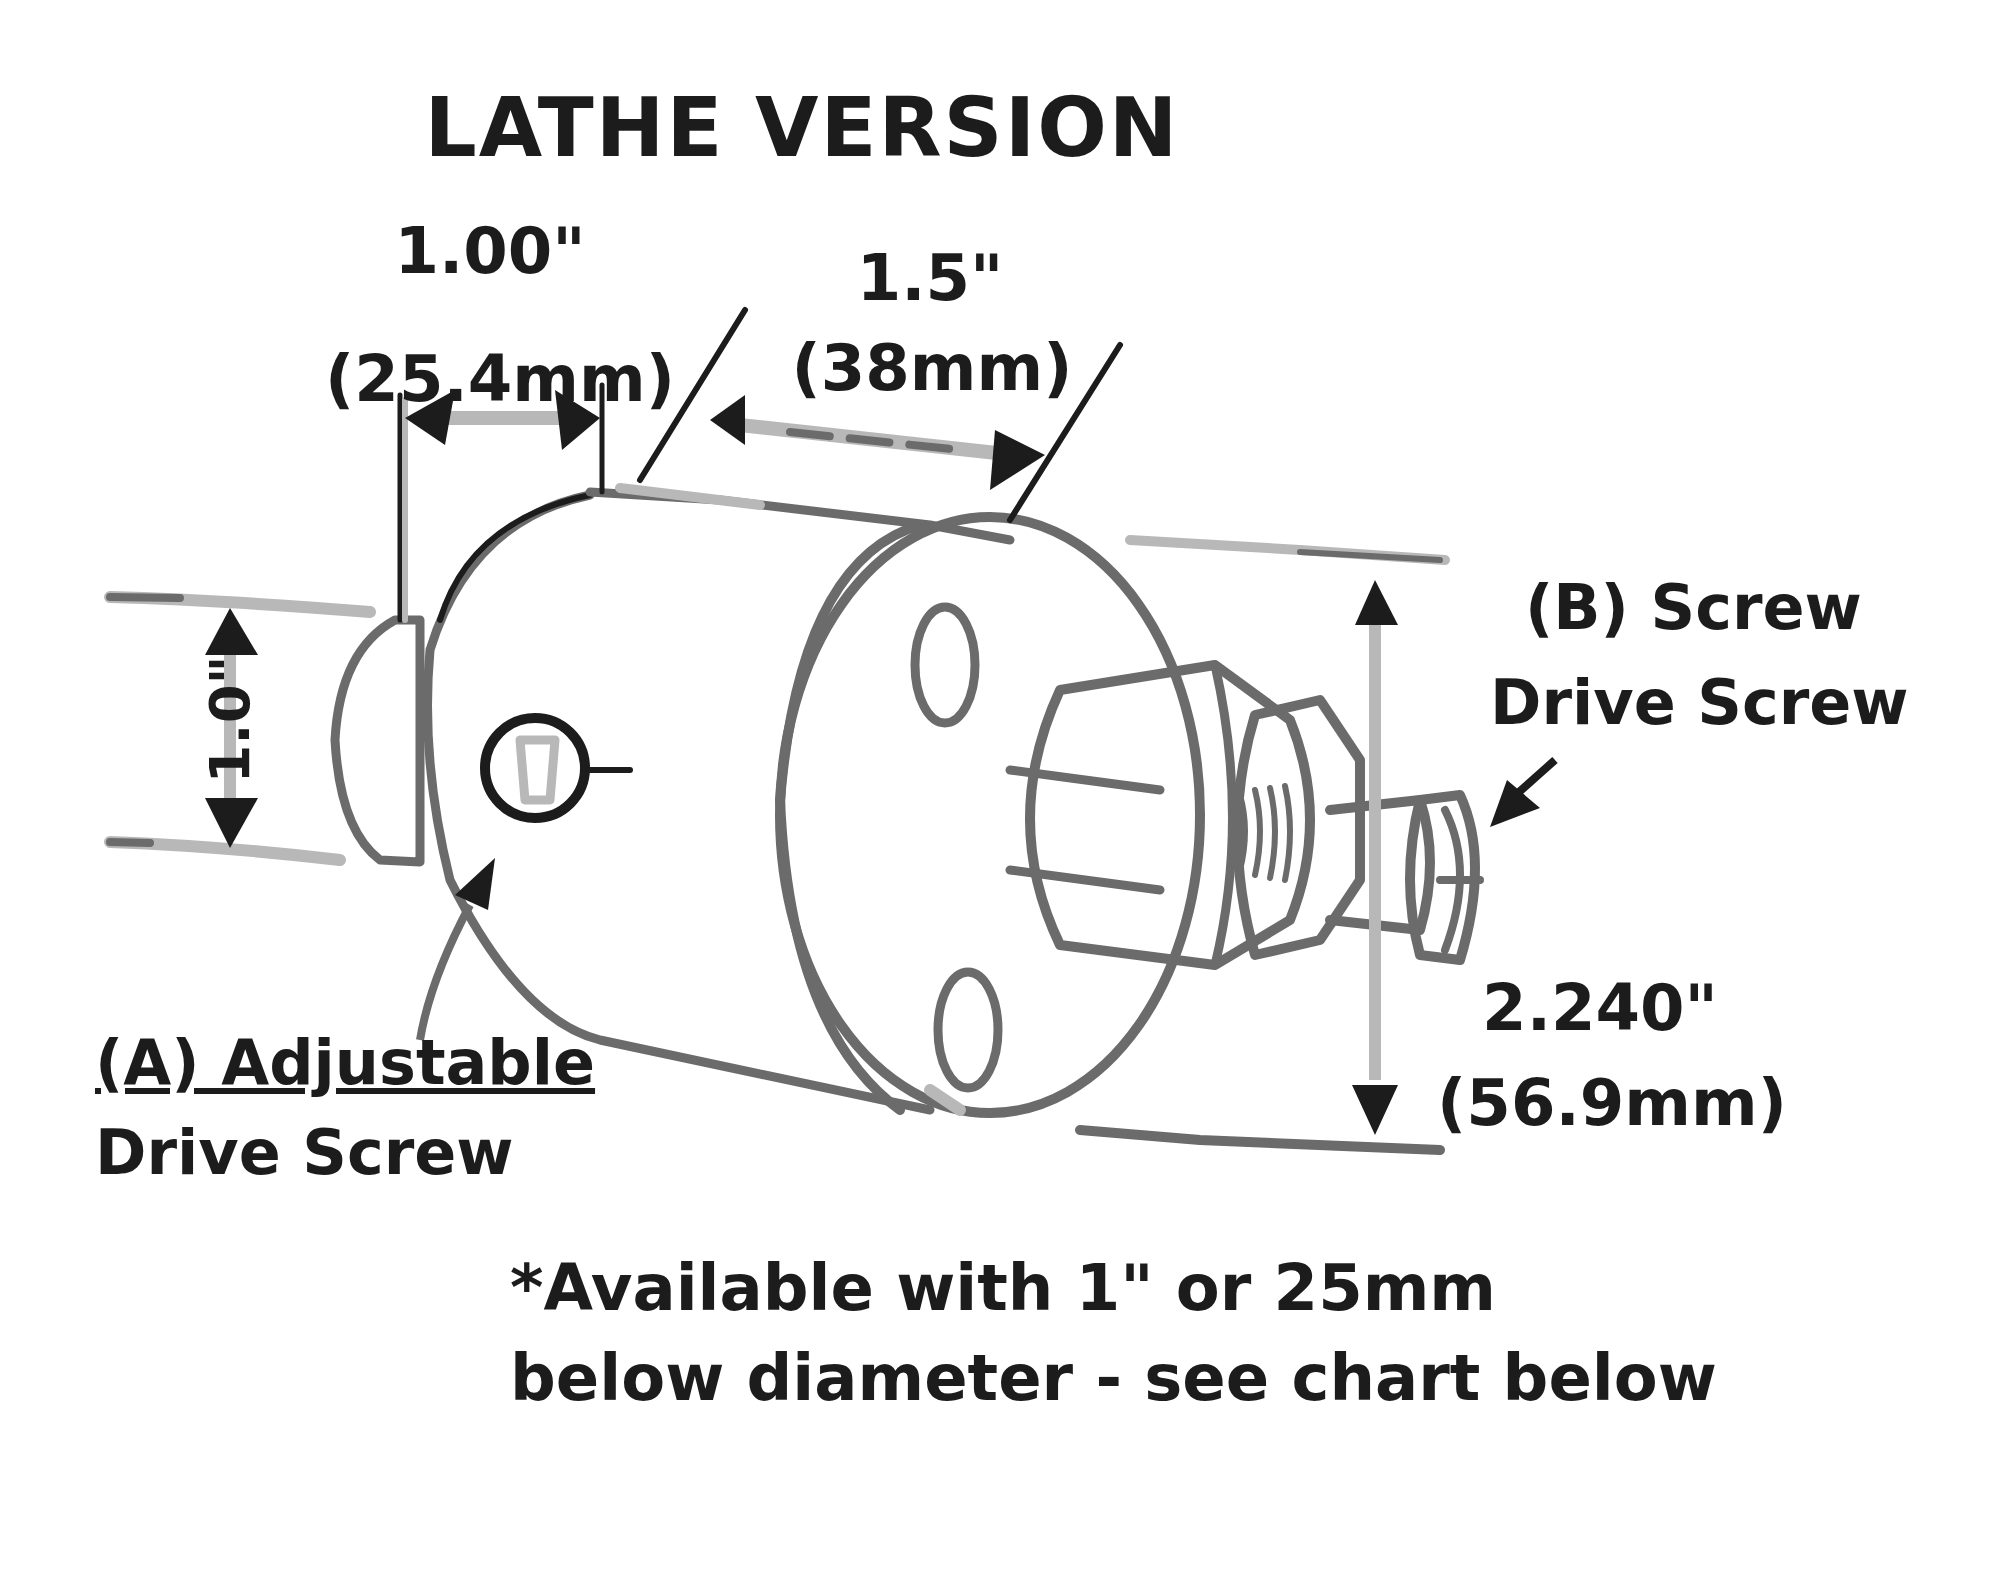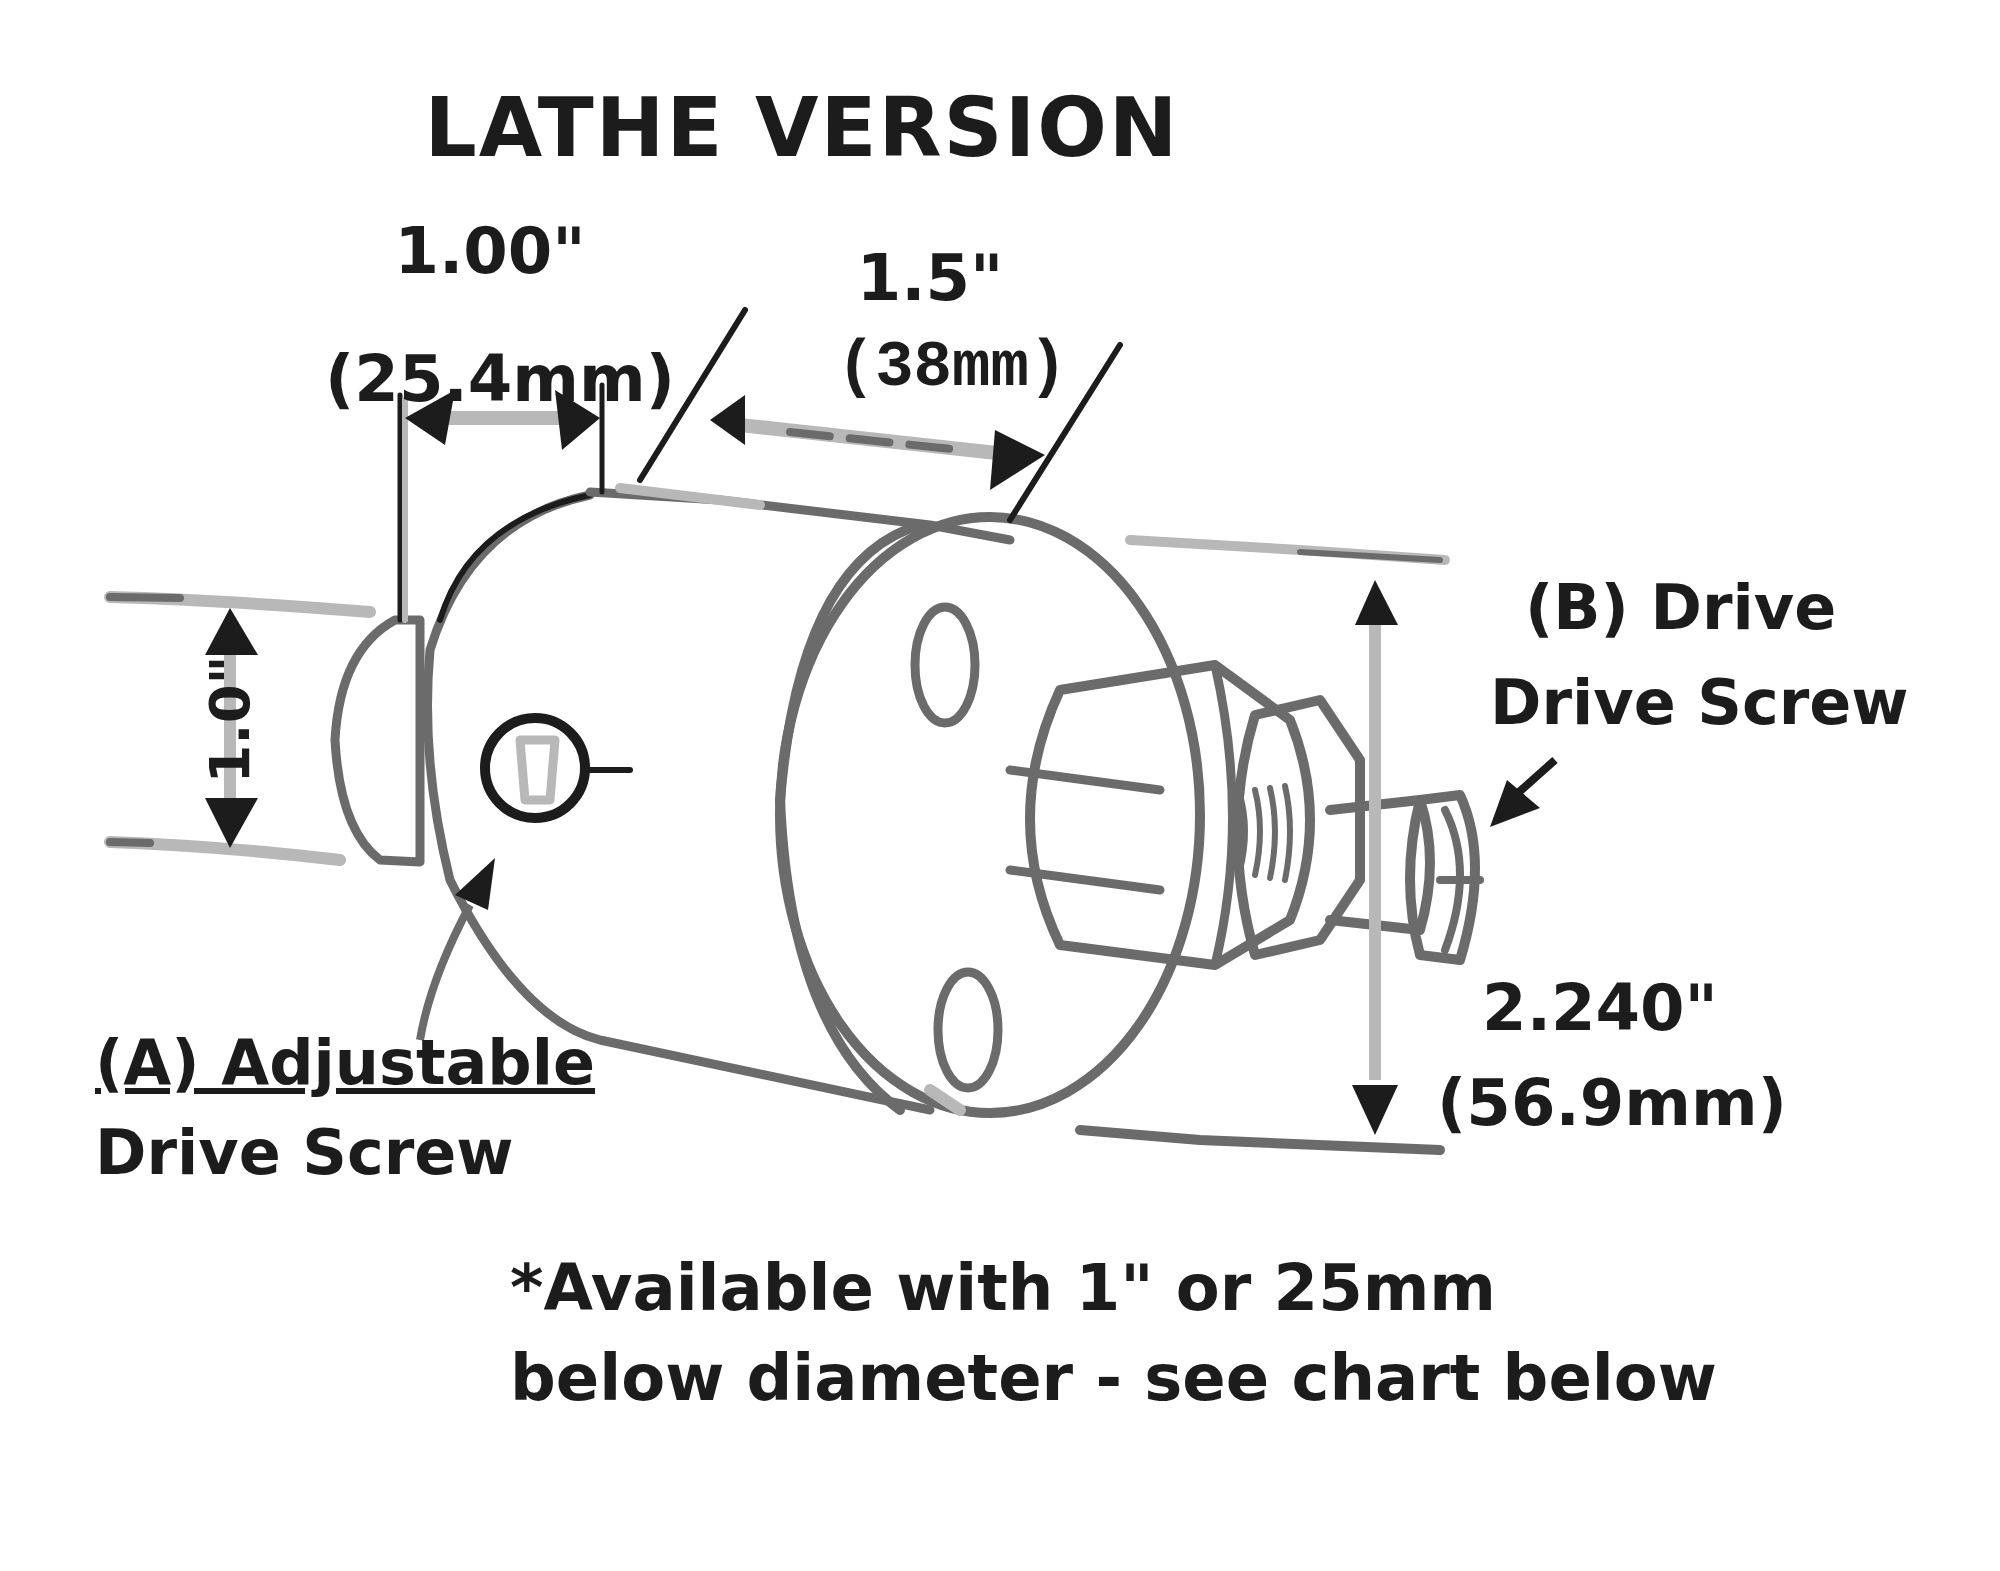--- a/index.html
+++ b/index.html
@@ -106,27 +106,27 @@
   <g>
     <path d="M1555 760 L1510 800" stroke="#1c1c1c" stroke-width="8"></path>
     <polygon points="1490,827 1507,780 1540,808" fill="#1c1c1c"></polygon>
   </g>
 </svg>
 
 <div class="txt dim" style="left:370px; top:218px; width:240px;">1.00"</div>
 <div class="txt dim" style="left:320px; top:310px; width:360px;margin-top:36px;">(25.4mm)</div>
 
 <div class="txt dim" style="left:820px; top:245px; width:220px;">1.5"</div>
-<div class="txt dim" style="left:802px; top:335px; width:300px;font-family:Liberation Mono, monospace;">(38mm)</div>
+<div class="txt dim" style="left:782px; top:335px; width:300px;">(38mm)</div>
 
 <div class="txt dim" style="left:118px; top:690px; width:200px; font-size:56px; transform:rotate(-90deg); transform-origin:50% 50%; left:130px;">1.0"</div>
 
 <div class="txt dim" style="left:1460px; top:975px; width:280px;">2.240"</div>
 <div class="txt dim" style="left:1415px; top:1070px; width:360px;margin-left:17px;">(56.9mm)</div>
 
 <div class="txt callout" style="left:95px; top:1030px;text-decoration:underline;">(A) Adjustable</div>
 <div class="txt callout" style="left:95px; top:1120px;">Drive Screw</div>
 
-<div class="txt callout" style="left:1525px; top:575px;">(B) Drive</div>
+<div class="txt callout" style="left:1525px; top:575px;">(B) Screw</div>
 <div class="txt callout" style="left:1490px; top:670px;">Drive Screw</div>
 
 <div class="txt note" style="left:510px; top:1255px;">*Available with 1" or 25mm</div>
 <div class="txt note" style="left:510px; top:1345px;">below diameter - see chart below</div>
 
 </body></html>

